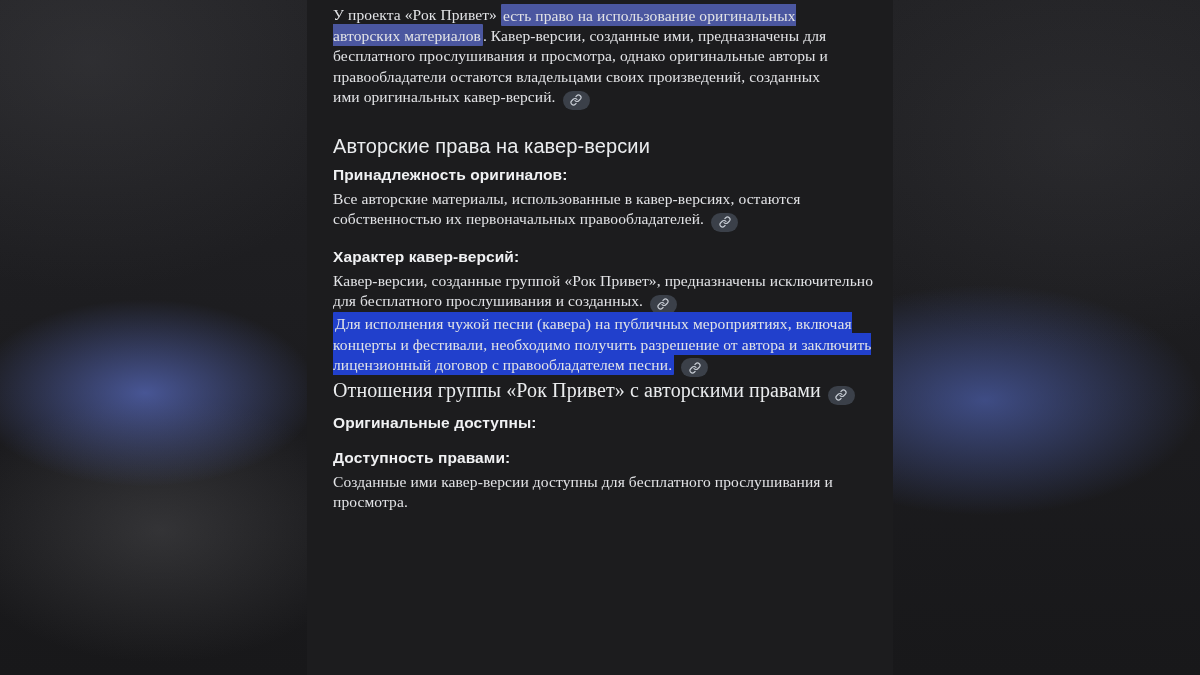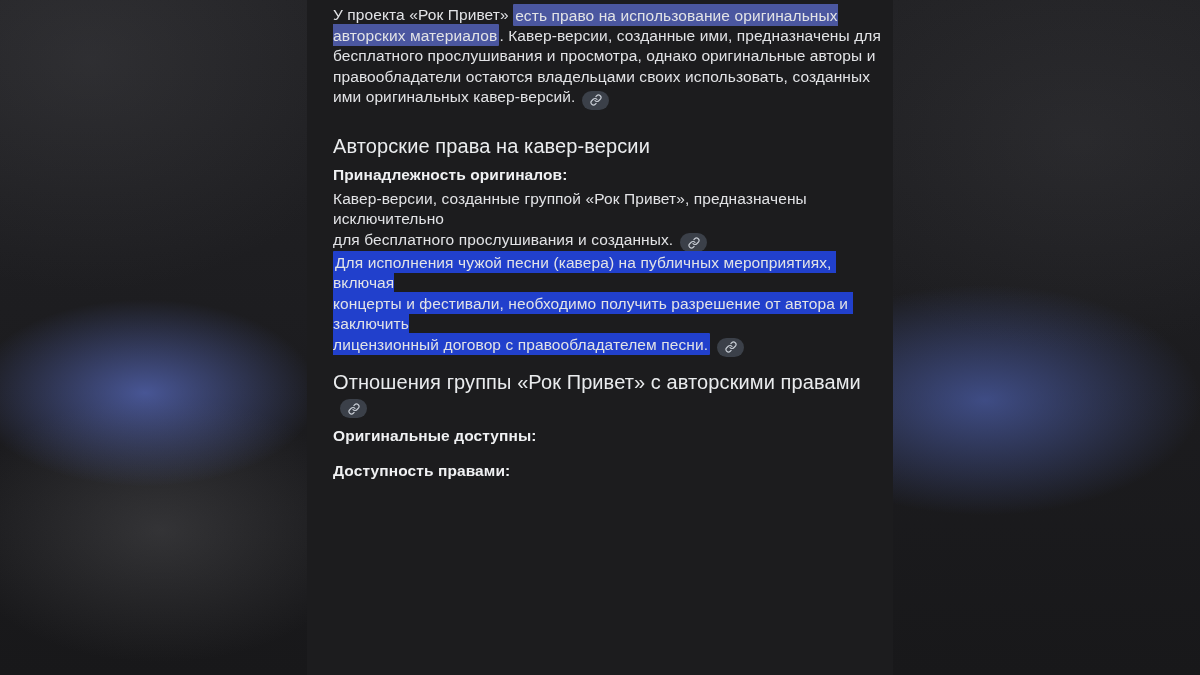--- a/index.html
+++ b/index.html
@@ -20,27 +20,27 @@
   }
   .panel{
     position:absolute;top:0;bottom:0;left:307px;width:586px;
     background:#1c1c1e;
     box-sizing:border-box;
     padding:5px 8px 0 26px;
     color:#e2e3e6;
   }
   p.para{
     margin:0;font-size:15.5px;line-height:20.5px;
-    white-space:pre-wrap;color:#e2e3e6;letter-spacing:.1px;
+    white-space:pre-wrap;color:#e2e3e6;letter-spacing:.1px;font-family:Liberation Serif, serif;
   }
   h2.section-title{
     margin:25px 0 0;font-size:20px;line-height:22px;
     font-weight:400;color:#eaecee;letter-spacing:.1px;white-space:pre-wrap;
   }
-  h2.h2-tight{margin-top:14px;}
+  h2.h2-tight{margin-top:2px;font-family:Liberation Serif, serif;}
   h3.label{
     margin:15px 0 4px;font-size:15.5px;line-height:20px;
     font-weight:700;color:#f0f1f3;letter-spacing:.1px;
   }
   h2.section-title + h3.label{margin-top:8px;}
   .hl{padding:2.5px 2px;border-radius:1px;}
   .hl-muted{background:#4b57a0;}
   .hl-active{background:#2140cc;}
   .pill{
     display:inline-flex;align-items:center;justify-content:center;
@@ -52,30 +52,36 @@
 </head>
 <body>
 
 <div class="backdrop"></div>
 
 <div class="panel">
 
   <p class="para"><span>У проекта «Рок Привет» </span><span class="hl hl-muted">есть право на использование оригинальных
 авторских материалов</span><span>. Кавер-версии, созданные ими, предназначены для
 бесплатного прослушивания и просмотра, однако оригинальные авторы и
-правообладатели остаются владельцами своих использовать, созданных
+правообладатели остаются владельцами своих произведений, созданных
 ими оригинальных кавер-версий.</span><span class="pill"><svg width="12" height="12" viewBox="0 0 24 24" fill="none" stroke="#c7ccd4" stroke-width="2.4" stroke-linecap="round" stroke-linejoin="round">
           <path d="M10 13a5 5 0 0 0 7.54.54l3-3a5 5 0 0 0-7.07-7.07l-1.72 1.71"></path>
           <path d="M14 11a5 5 0 0 0-7.54-.54l-3 3a5 5 0 0 0 7.07 7.07l1.71-1.71"></path>
         </svg></span></p>
 
   <h2 class="section-title"><span>Авторские права на кавер-версии</span></h2>
 
   <h3 class="label">Принадлежность оригиналов:</h3>
+  <p class="para"><span>Все авторские материалы, использованные в кавер-версиях, остаются
+собственностью их первоначальных правообладателей.</span><span class="pill"><svg width="12" height="12" viewBox="0 0 24 24" fill="none" stroke="#c7ccd4" stroke-width="2.4" stroke-linecap="round" stroke-linejoin="round">
+          <path d="M10 13a5 5 0 0 0 7.54.54l3-3a5 5 0 0 0-7.07-7.07l-1.72 1.71"></path>
+          <path d="M14 11a5 5 0 0 0-7.54-.54l-3 3a5 5 0 0 0 7.07 7.07l1.71-1.71"></path>
+        </svg></span></p>
 
+  <h3 class="label">Характер кавер-версий:</h3>
   <p class="para"><span>Кавер-версии, созданные группой «Рок Привет», предназначены исключительно
 для бесплатного прослушивания и созданных.</span><span class="pill"><svg width="12" height="12" viewBox="0 0 24 24" fill="none" stroke="#c7ccd4" stroke-width="2.4" stroke-linecap="round" stroke-linejoin="round">
           <path d="M10 13a5 5 0 0 0 7.54.54l3-3a5 5 0 0 0-7.07-7.07l-1.72 1.71"></path>
           <path d="M14 11a5 5 0 0 0-7.54-.54l-3 3a5 5 0 0 0 7.07 7.07l1.71-1.71"></path>
         </svg></span></p>
 
   <p class="para"><span class="hl hl-active">Для исполнения чужой песни (кавера) на публичных мероприятиях, включая
 концерты и фестивали, необходимо получить разрешение от автора и заключить
 лицензионный договор с правообладателем песни.</span><span class="pill"><svg width="12" height="12" viewBox="0 0 24 24" fill="none" stroke="#c7ccd4" stroke-width="2.4" stroke-linecap="round" stroke-linejoin="round">
           <path d="M10 13a5 5 0 0 0 7.54.54l3-3a5 5 0 0 0-7.07-7.07l-1.72 1.71"></path>
@@ -83,14 +89,16 @@
         </svg></span></p>
 
   <h2 class="section-title h2-tight"><span>Отношения группы «Рок Привет» с авторскими правами</span><span class="pill"><svg width="12" height="12" viewBox="0 0 24 24" fill="none" stroke="#c7ccd4" stroke-width="2.4" stroke-linecap="round" stroke-linejoin="round">
           <path d="M10 13a5 5 0 0 0 7.54.54l3-3a5 5 0 0 0-7.07-7.07l-1.72 1.71"></path>
           <path d="M14 11a5 5 0 0 0-7.54-.54l-3 3a5 5 0 0 0 7.07 7.07l1.71-1.71"></path>
         </svg></span></h2>
 
   <h3 class="label">Оригинальные доступны:</h3>
 
   <h3 class="label">Доступность правами:</h3>
+  <p class="para"><span>Созданные ими кавер-версии доступны для бесплатного прослушивания и
+просмотра.</span></p>
 
 </div>
 
 </body></html>

